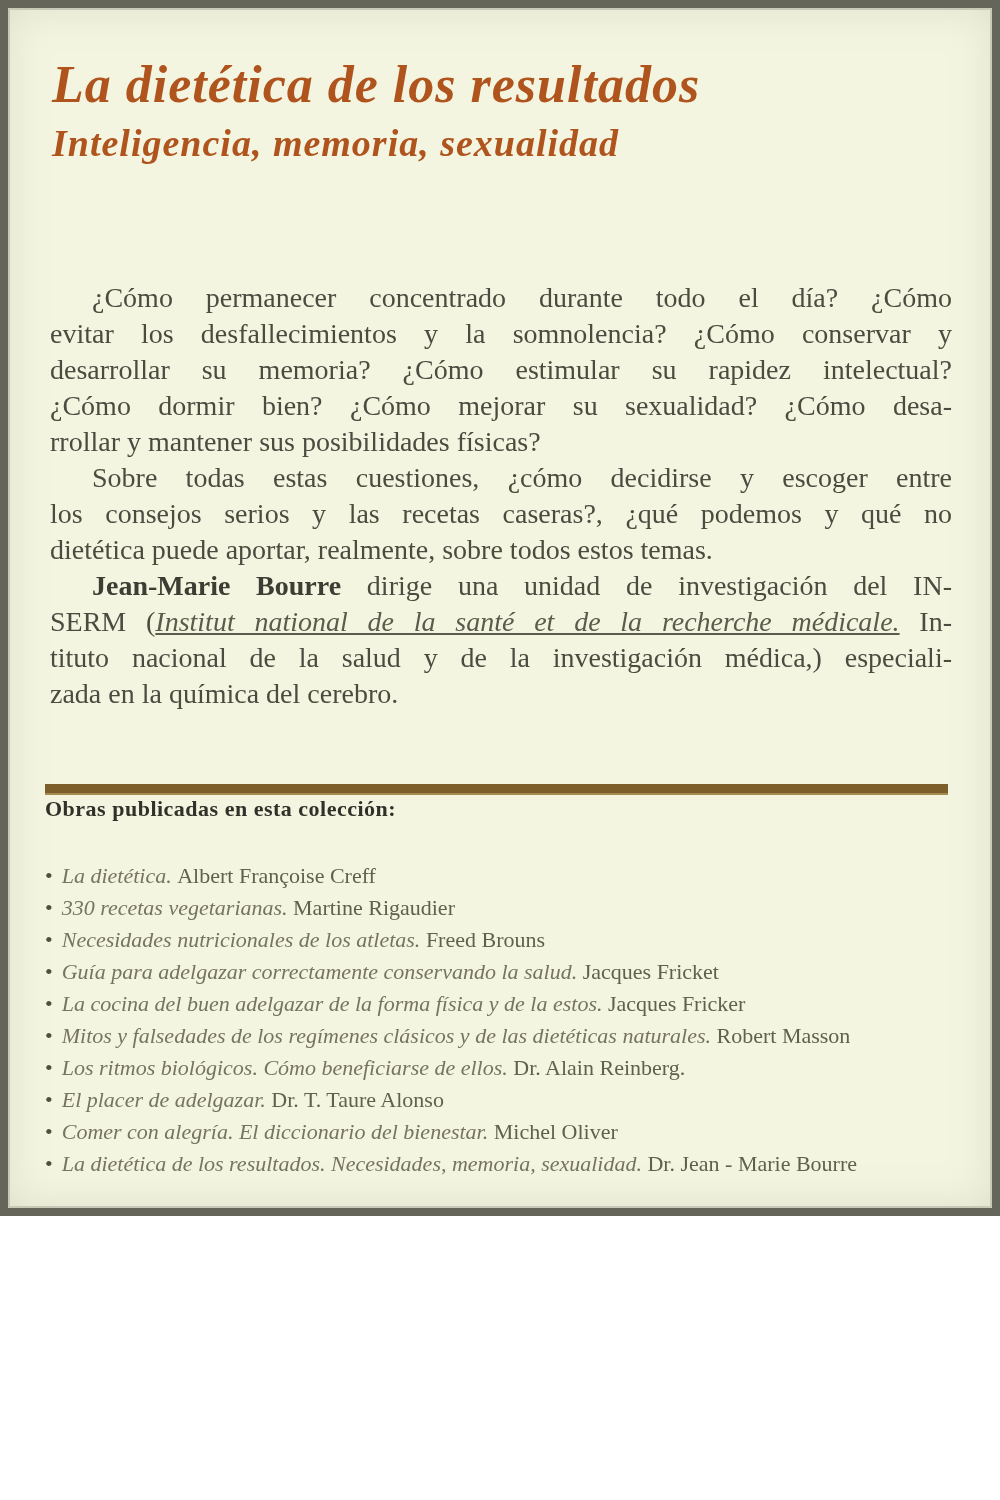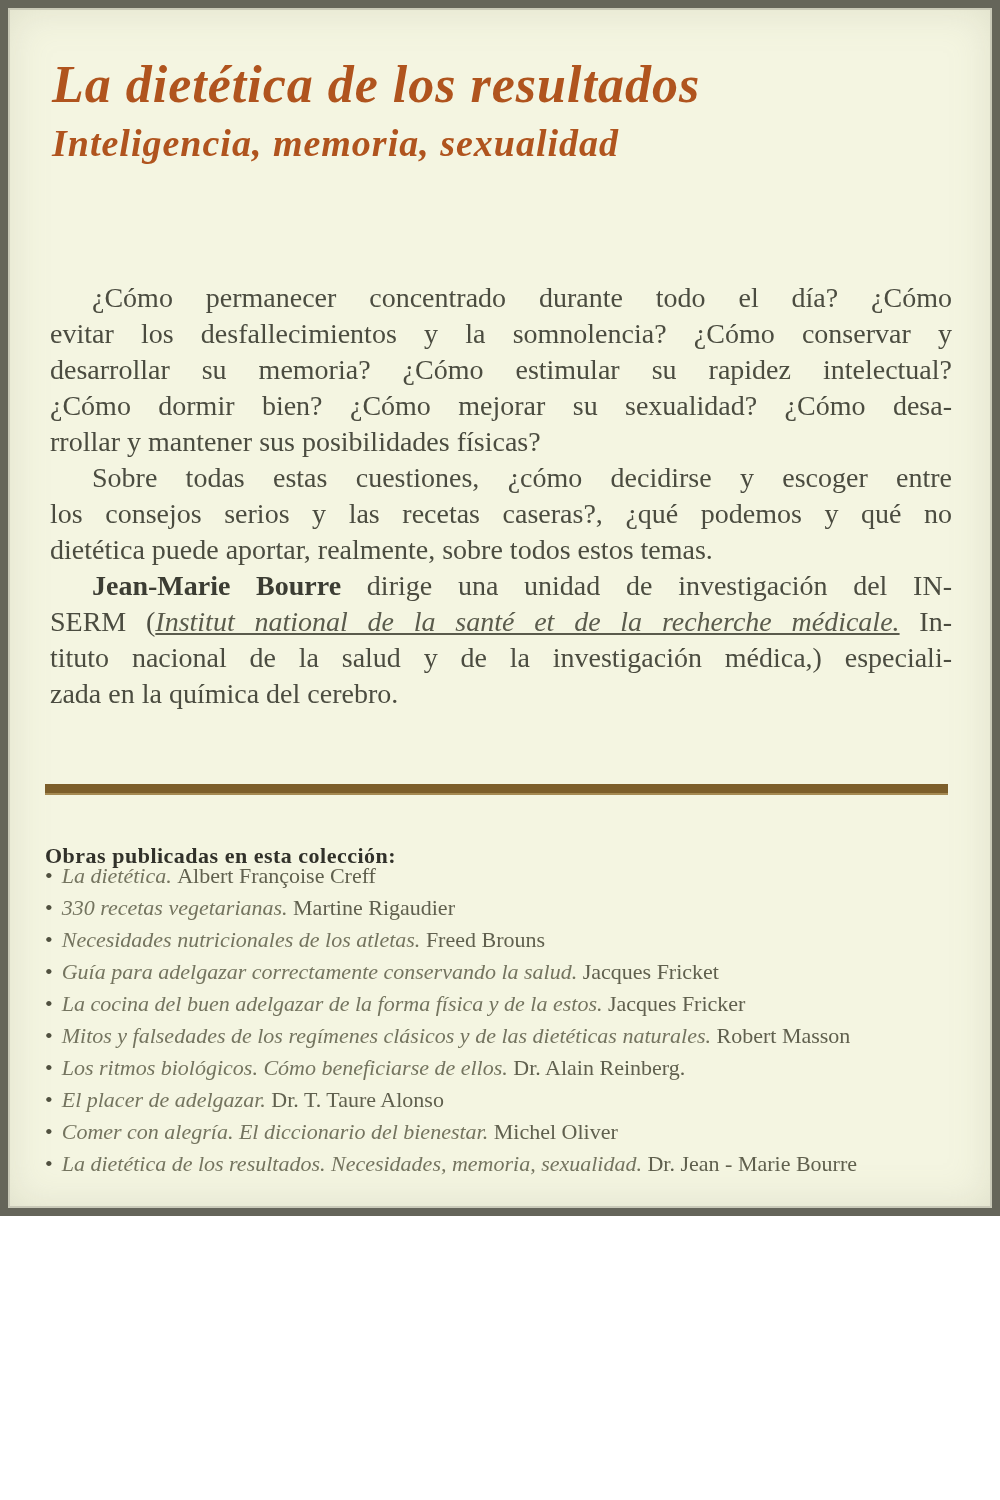--- a/index.html
+++ b/index.html
@@ -29,21 +29,21 @@
   .line{text-align:justify;text-align-last:justify;}
   .line.last{text-align-last:left;}
   .line.first{text-indent:42px;}
   .seg-bold{font-weight:bold;color:#3c3d33;}
   .seg-italic{font-style:italic;color:#5a5b4c;text-decoration:underline;}
   .rule{
     position:absolute;top:776px;left:37px;width:903px;height:9px;
     background:#7c5e2a;border-bottom:2px solid #a58a52;
   }
   .collection-heading{
-    position:absolute;top:835px;left:37px;
+    position:absolute;top:788px;left:37px;
     font-size:22px;font-weight:bold;color:#31312a;letter-spacing:.5px;
   }
   .book-list{
     position:absolute;top:852px;left:37px;width:915px;
     margin:0;padding:0;list-style:none;
     font-size:22px;line-height:32px;color:#5e5e4d;
   }
   .book-list li{white-space:nowrap;}
   .bullet{color:#50503f;margin-right:9px;}
   .book-title{font-style:italic;color:#74745f;}

